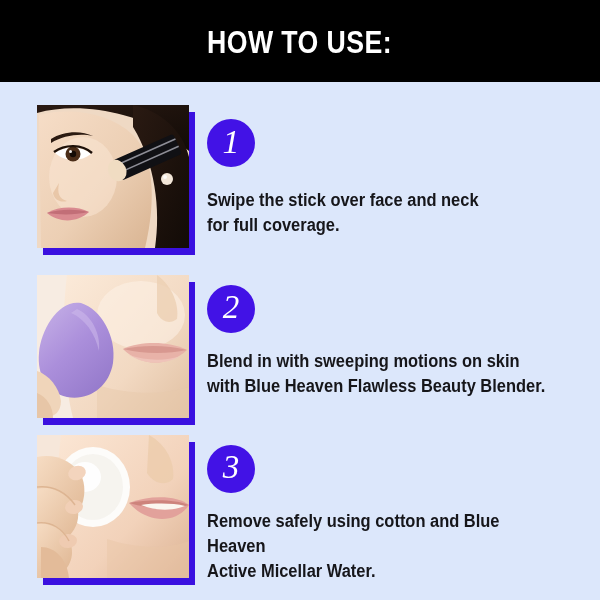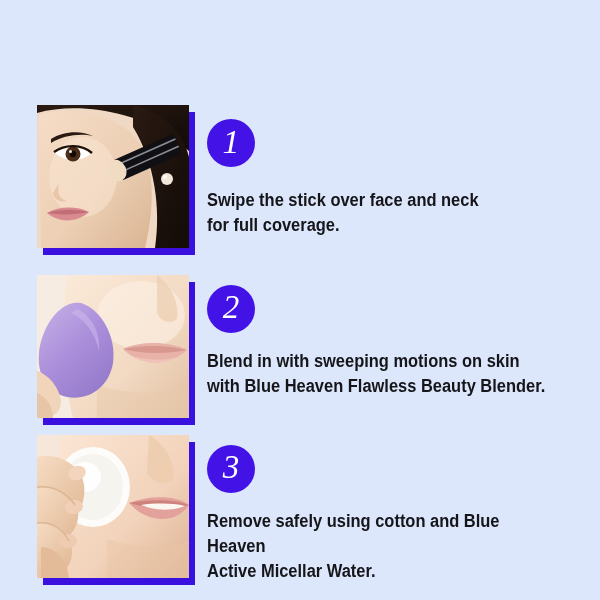--- a/index.html
+++ b/index.html
@@ -133,20 +133,23 @@
   }
   .step-1 .step-text { top: 95px; }
   .step-2 .step-text { top: 86px; }
   .step-3 .step-text { top: 86px; }
 </style>
 </head>
 <body>
 
 <div class="poster">
 
+  <div class="header-bar">
+    <div class="header-title">HOW TO USE:</div>
+  </div>
 
   <div class="steps">
 
     <div class="step step-1">
       <div class="photo-wrap">
         <div class="photo-shadow"></div>
         <div class="photo">
           <svg viewBox="0 0 152 143" preserveAspectRatio="xMidYMid slice">
             <defs>
               <linearGradient id="skin1" x1="0" y1="0" x2="1" y2="1">

